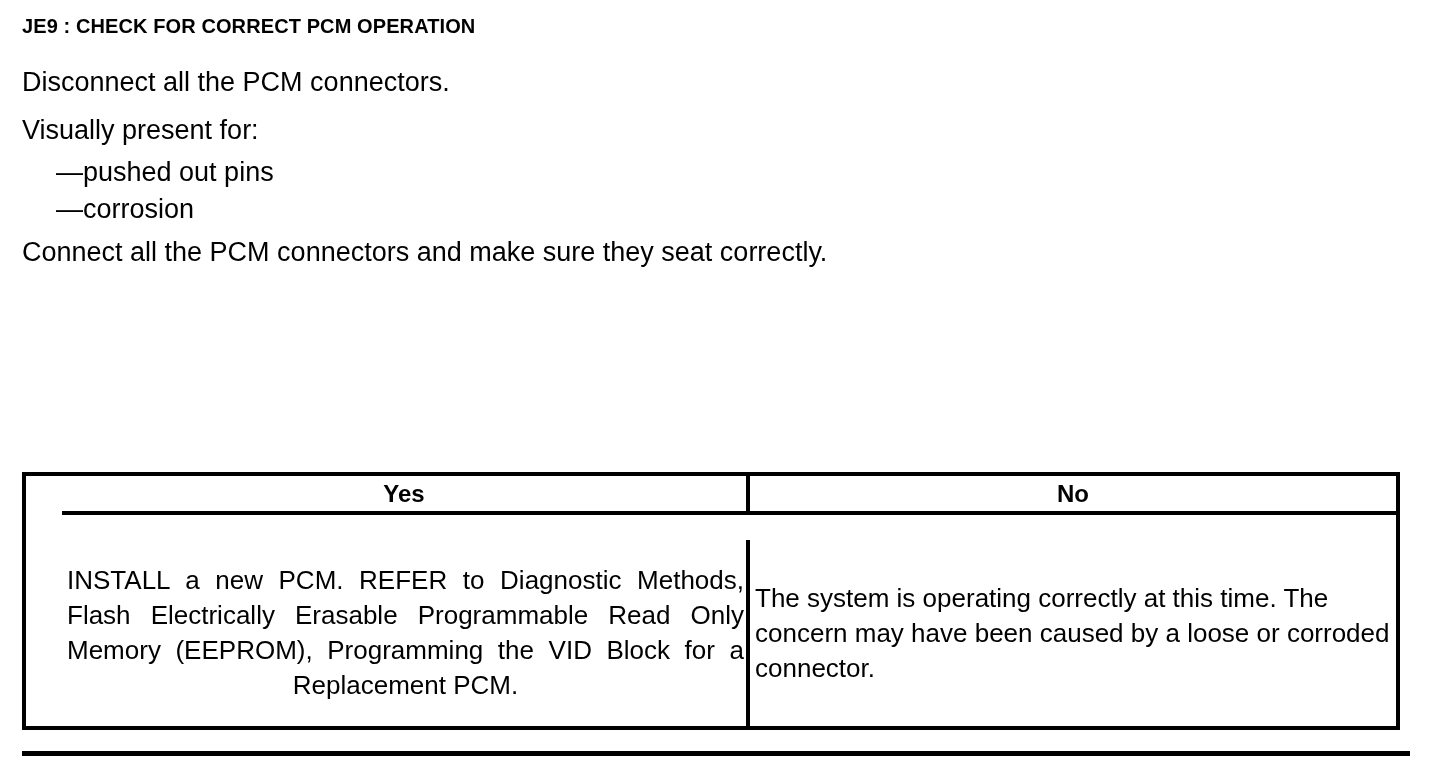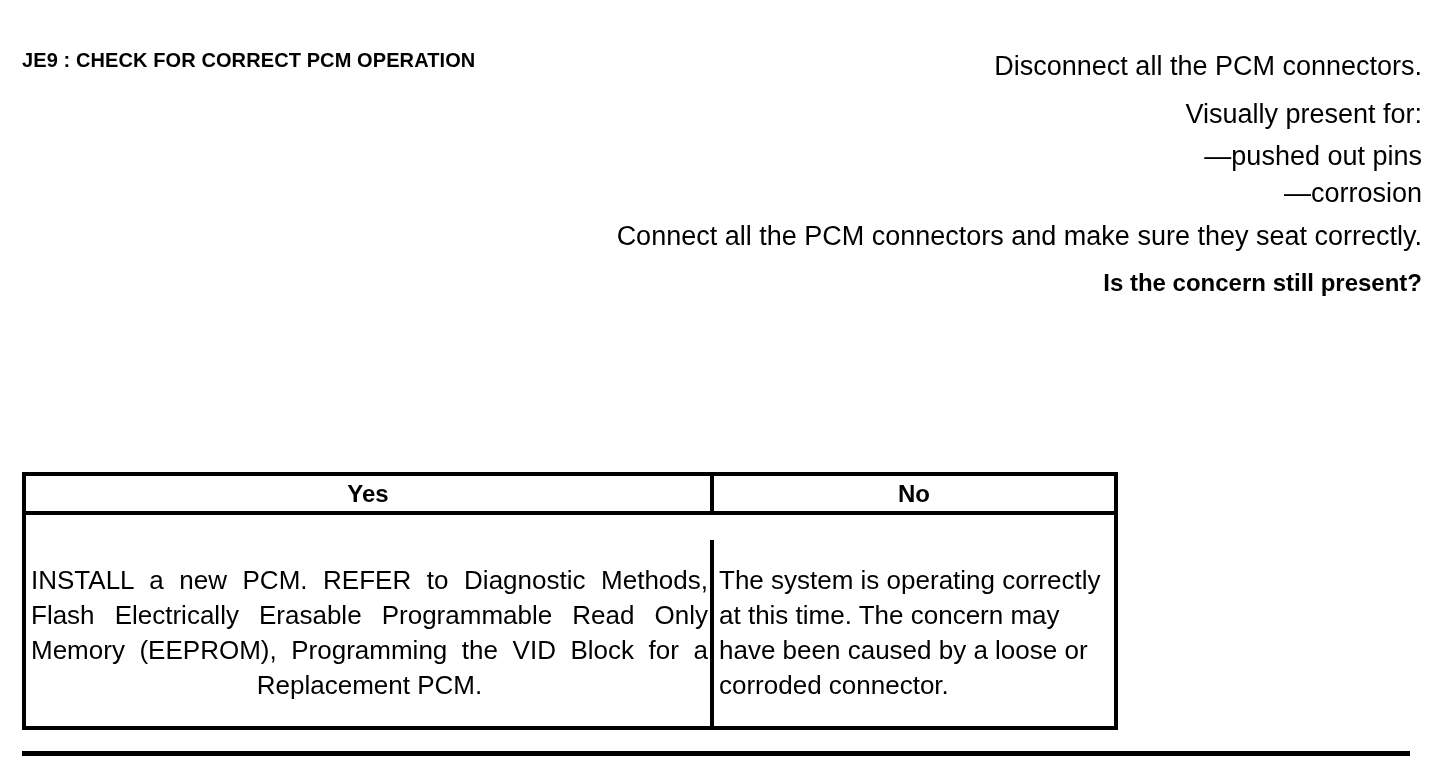--- a/index.html
+++ b/index.html
@@ -25,30 +25,28 @@
   
   .step-title {
     position: absolute;
     left: 22px;
     top: 14px;
     font-size: 20px;
     font-weight: bold;
     letter-spacing: 0.1px;
     white-space: nowrap;
     line-height: 24px;
-    margin-top: 34px;
   }
 
   
   .instructions {
     position: absolute;
     left: 22px;
-    top: 42px;
+    top: 58px;
     width: 1400px;
-    text-align: right;
   }
   .instr-line {
     font-size: 27px;
     line-height: 48px;
     white-space: nowrap;
   }
   .instr-line.tight {
     line-height: 37px;
   }
   .instr-line.bullet {
@@ -58,24 +56,25 @@
     font-weight: bold;
     font-size: 24px;
     line-height: 46px;
   }
 
   
   .answer-table {
     position: absolute;
     left: 22px;
     top: 472px;
-    width: 1096px;
+    width: 1378px;
     border: 4px solid #000000;
     box-sizing: border-box;
     background: #ffffff;
+    padding-left: 36px;
   }
   .table-row {
     display: flex;
     align-items: stretch;
   }
   .header-row {
     border-bottom: 4px solid #000000;
   }
   .cell {
     box-sizing: border-box;
@@ -134,21 +133,20 @@
 <div class="page">
 
   <div class="step-title">JE9 : CHECK FOR CORRECT PCM OPERATION</div>
 
   <div class="instructions">
     <div class="instr-line">Disconnect all the PCM connectors.</div>
     <div class="instr-line">Visually present for:</div>
     <div class="instr-line tight bullet">—pushed out pins</div>
     <div class="instr-line tight bullet">—corrosion</div>
     <div class="instr-line">Connect all the PCM connectors and make sure they seat correctly.</div>
-    <div class="instr-line question">Is the concern still present?</div>
   </div>
 
   <div class="answer-table">
 
     <div class="table-row header-row">
       <div class="cell cell-left header-cell">Yes</div>
       <div class="cell cell-right header-cell">No</div>
     </div>
 
     <div class="table-row body-row">

